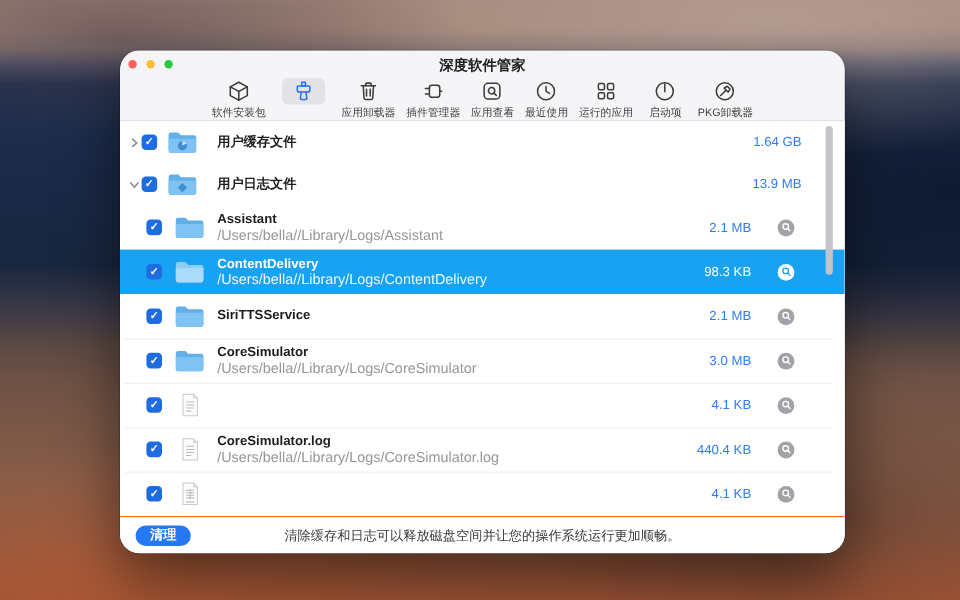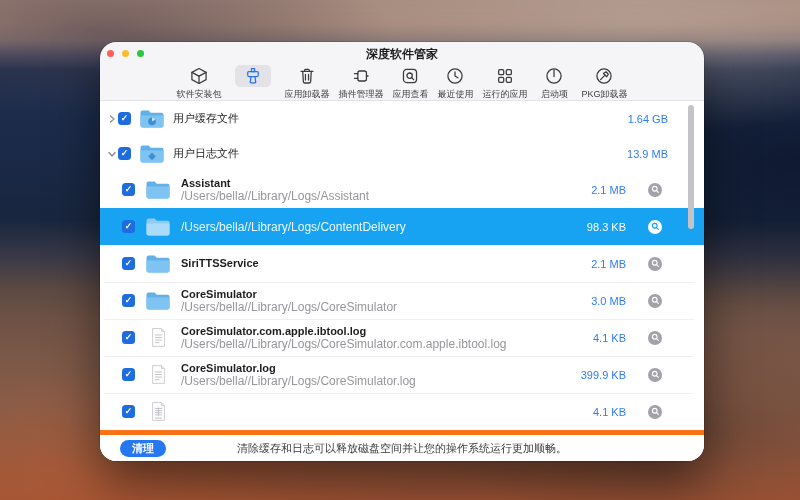--- a/index.html
+++ b/index.html
@@ -54,21 +54,21 @@
     background:#fff; border-top:1px solid #e3e2e6; overflow:hidden;
   }
   .prow { display:flex; align-items:center; height:35px; padding:0 36px 0 6px; }
   .chev { width:12px; display:flex; justify-content:center; }
   .chev.down svg { transform:rotate(90deg); }
   .cb {
     width:13px; height:13px; border-radius:3.5px; background:#1d6ce0; flex:0 0 13px;
     color:#fff; font-size:9px; line-height:13px; text-align:center; font-weight:700;
   }
   .ficon { width:26px; display:flex; justify-content:center; margin-left:8px; flex:0 0 26px; }
-  .pname { font-size:11px; font-weight:400; color:#1d1d1f; margin-left:8px; }
+  .pname { font-size:11px; font-weight:700; color:#1d1d1f; margin-left:16px; }
   .psize { margin-left:auto; font-size:11px; font-weight:500; color:#2e7cf6; }
 
   .crow { display:flex; align-items:center; height:37px; padding:0 42px 0 22px; position:relative; }
   .crow .sep { position:absolute; top:0; left:4px; right:10px; height:1px; background:#f0f0f3; }
   .crow .ficon { margin-left:10px; }
   .meta { margin-left:10px; min-width:0; }
   .fname { font-size:11px; font-weight:700; color:#1d1d1f; line-height:13px; white-space:nowrap; }
   .fpath { font-size:12px; color:#96969b; line-height:12px; white-space:nowrap; }
   .fsize { margin-left:auto; font-size:11px; font-weight:400; color:#2e7cf6; white-space:nowrap; }
   .reveal {
@@ -82,21 +82,21 @@
   .crow.selected .reveal { background:#fff; color:#17a2f2; }
 
   .scroll-thumb {
     position:absolute; right:10px; width:6px; top:4px; height:124px;
     background:#c4c4c8; border-radius:3px;
   }
 
   
   .footer {
     position:absolute; left:0; right:0; bottom:0; height:31px; background:#fff;
-    border-top:5px solid #f97316; display:flex; align-items:center; padding:0 20px;
+    border-top:1px solid #f97316; display:flex; align-items:center; padding:0 13px;
   }
   .clean {
     border:none; background:#2577f2; color:#fff; font-size:11px; font-weight:600;
     height:17px; padding:0 12px; border-radius:9px; font-family:inherit; line-height:16px;
   }
   .hint {
     position:absolute; left:50%; transform:translateX(-50%);
     font-size:11px; color:#3a3a3c; white-space:nowrap;
   }
 </style>
@@ -270,20 +270,21 @@
       <div class="crow selected">
         <span class="sep"></span>
         <span class="cb">✓</span>
         <span class="ficon">
             <svg width="26" height="20" viewBox="0 0 26 20">
               <path d="M1.5 3.4 a2 2 0 0 1 2 -2 h6.2 l2 2.4 h11 a1.8 1.8 0 0 1 1.8 1.8 v10.8 a2 2 0 0 1 -2 2 H3.5 a2 2 0 0 1 -2 -2 z" fill="#8fccf4"></path>
               <path d="M1.5 6.6 h23 v9.8 a2 2 0 0 1 -2 2 H3.5 a2 2 0 0 1 -2 -2 z" fill="#aadbf8"></path>
             </svg>
           </span>
         <div class="meta">
+            <div class="fname">ContentDelivery</div>
             <div class="fpath">/Users/bella//Library/Logs/ContentDelivery</div>
           </div>
         <span class="fsize">98.3 KB</span>
         <span class="reveal">
             <svg width="9" height="9" viewBox="0 0 12 12">
               <circle cx="5" cy="5" r="3.1" fill="none" stroke="currentColor" stroke-width="1.5"></circle>
               <path d="M7.4 7.4 L9.8 9.8" stroke="currentColor" stroke-width="1.5" stroke-linecap="round"></path>
             </svg>
           </span>
       </div>
@@ -333,24 +334,20 @@
       <div class="crow">
         <span class="sep"></span>
         <span class="cb">✓</span>
         <span class="ficon">
             <svg width="17" height="21" viewBox="0 0 20 24">
               <path d="M3 1.5 h10.5 L17 5 v17.5 H3 z" fill="#fdfdfd" stroke="#c8c8cd"></path>
               <path d="M13.5 1.5 V5 H17" fill="#e9e9ee" stroke="#c8c8cd"></path>
               <path d="M6 9 h8 M6 12 h8 M6 15 h8 M6 18 h5" stroke="#b9b9c0"></path>
             </svg>
           </span>
-        <div class="meta">
-            <div class="fname">CoreSimulator.com.apple.ibtool.log</div>
-            <div class="fpath">/Users/bella//Library/Logs/CoreSimulator.com.apple.ibtool.log</div>
-          </div>
         <span class="fsize">4.1 KB</span>
         <span class="reveal">
             <svg width="9" height="9" viewBox="0 0 12 12">
               <circle cx="5" cy="5" r="3.1" fill="none" stroke="currentColor" stroke-width="1.5"></circle>
               <path d="M7.4 7.4 L9.8 9.8" stroke="currentColor" stroke-width="1.5" stroke-linecap="round"></path>
             </svg>
           </span>
       </div>
 
       <div class="crow">
@@ -360,21 +357,21 @@
             <svg width="17" height="21" viewBox="0 0 20 24">
               <path d="M3 1.5 h10.5 L17 5 v17.5 H3 z" fill="#fdfdfd" stroke="#c8c8cd"></path>
               <path d="M13.5 1.5 V5 H17" fill="#e9e9ee" stroke="#c8c8cd"></path>
               <path d="M6 9 h8 M6 12 h8 M6 15 h8 M6 18 h5" stroke="#b9b9c0"></path>
             </svg>
           </span>
         <div class="meta">
             <div class="fname">CoreSimulator.log</div>
             <div class="fpath">/Users/bella//Library/Logs/CoreSimulator.log</div>
           </div>
-        <span class="fsize">399.9 KB</span>
+        <span class="fsize">440.4 KB</span>
         <span class="reveal">
             <svg width="9" height="9" viewBox="0 0 12 12">
               <circle cx="5" cy="5" r="3.1" fill="none" stroke="currentColor" stroke-width="1.5"></circle>
               <path d="M7.4 7.4 L9.8 9.8" stroke="currentColor" stroke-width="1.5" stroke-linecap="round"></path>
             </svg>
           </span>
       </div>
 
       <div class="crow">
         <span class="sep"></span>

